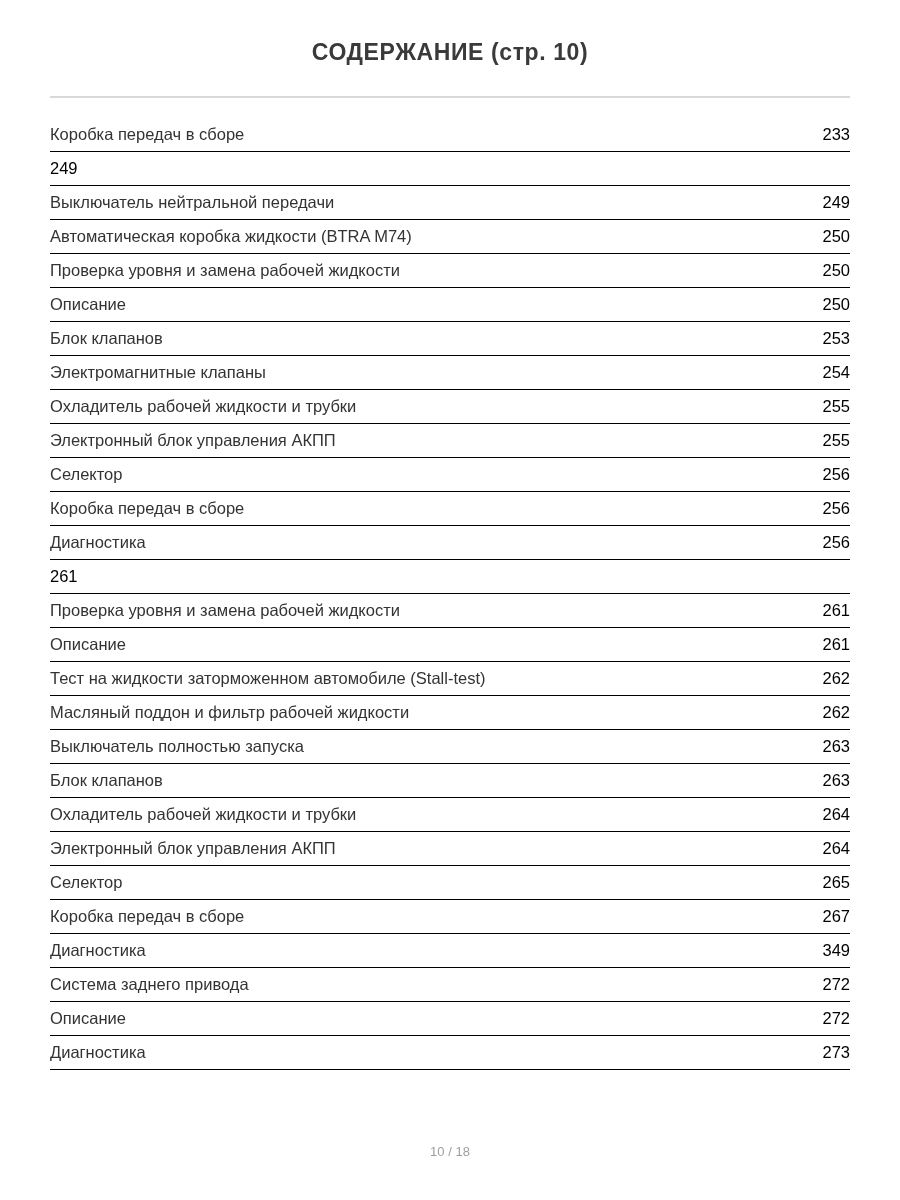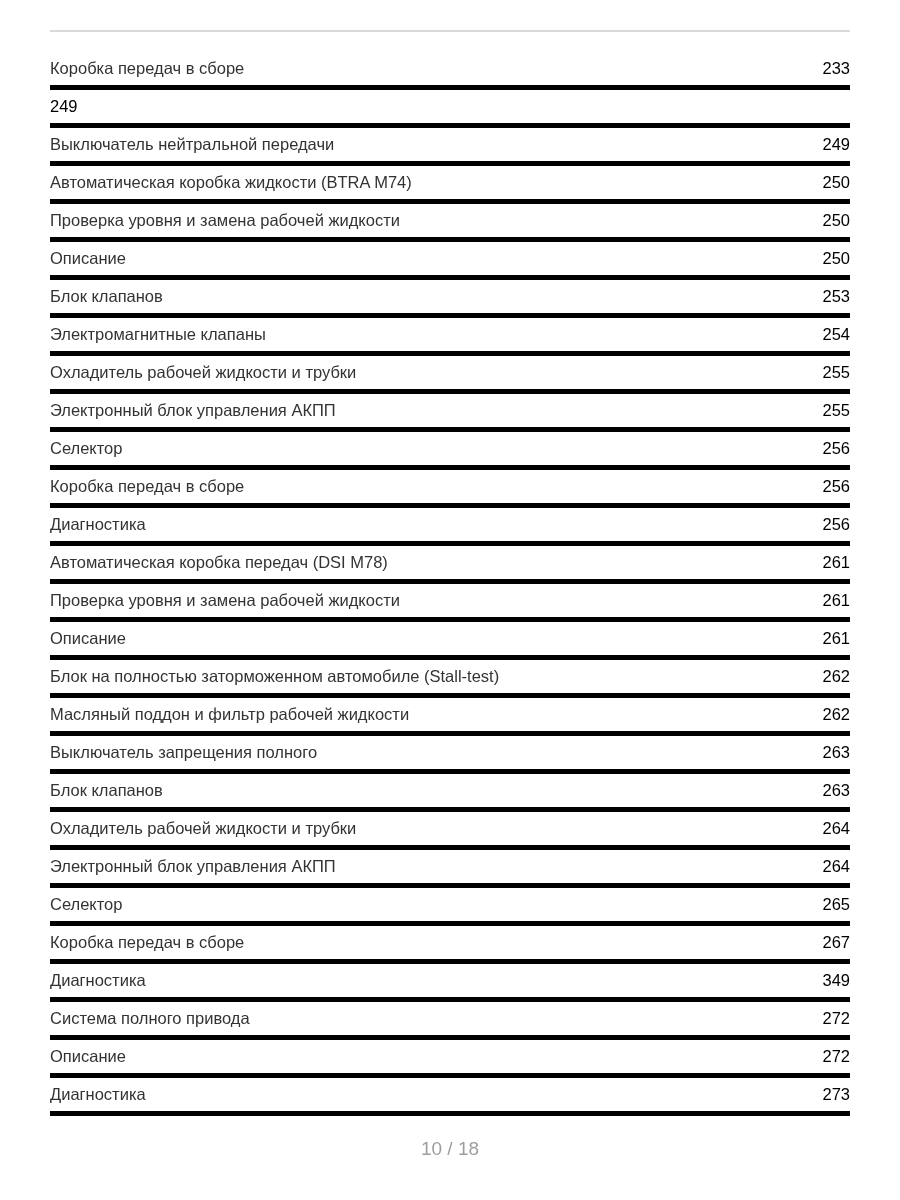--- a/index.html
+++ b/index.html
@@ -35,49 +35,50 @@
     margin-top: 30px;
   }
   .toc-list {
     margin-top: 20px;
   }
   .row {
     display: flex;
     justify-content: space-between;
     align-items: center;
     height: 33px;
-    border-bottom: 5px solid #000000;
+    border-bottom: 1px solid #000000;
     cursor: pointer;
   }
   .row-title {
     font-size: 16.5px;
     color: #333333;
     white-space: nowrap;
   }
   .row-page {
     font-size: 16.5px;
     color: #000000;
     white-space: nowrap;
   }
   .footer {
     position: absolute;
     left: 0;
     width: 900px;
     bottom: 40px;
     text-align: center;
   }
   .footer span {
-    font-size: 19px;
+    font-size: 13px;
     color: #9e9e9e;
   }
 </style>
 </head>
 <body>
 
 <div class="page">
+  <h1 class="title">СОДЕРЖАНИЕ (стр. 10)</h1>
   <div class="header-rule"></div>
   <div class="toc-list">
       <div class="row">
     <span class="row-title">Коробка передач в сборе</span>
     <span class="row-page">233</span>
   </div>
       <div class="row">
     <span class="row-page">249</span>
   </div>
       <div class="row">
@@ -118,41 +119,40 @@
   </div>
       <div class="row">
     <span class="row-title">Коробка передач в сборе</span>
     <span class="row-page">256</span>
   </div>
       <div class="row">
     <span class="row-title">Диагностика</span>
     <span class="row-page">256</span>
   </div>
       <div class="row">
-    <span class="row-title">Автоматическая коробка передач (DSI M78)</span>
     <span class="row-page">261</span>
   </div>
       <div class="row">
     <span class="row-title">Проверка уровня и замена рабочей жидкости</span>
     <span class="row-page">261</span>
   </div>
       <div class="row">
     <span class="row-title">Описание</span>
     <span class="row-page">261</span>
   </div>
       <div class="row">
-    <span class="row-title">Блок на полностью заторможенном автомобиле (Stall-test)</span>
+    <span class="row-title">Тест на жидкости заторможенном автомобиле (Stall-test)</span>
     <span class="row-page">262</span>
   </div>
       <div class="row">
     <span class="row-title">Масляный поддон и фильтр рабочей жидкости</span>
     <span class="row-page">262</span>
   </div>
       <div class="row">
-    <span class="row-title">Выключатель запрещения полного</span>
+    <span class="row-title">Выключатель полностью запуска</span>
     <span class="row-page">263</span>
   </div>
       <div class="row">
     <span class="row-title">Блок клапанов</span>
     <span class="row-page">263</span>
   </div>
       <div class="row">
     <span class="row-title">Охладитель рабочей жидкости и трубки</span>
     <span class="row-page">264</span>
   </div>
@@ -166,21 +166,21 @@
   </div>
       <div class="row">
     <span class="row-title">Коробка передач в сборе</span>
     <span class="row-page">267</span>
   </div>
       <div class="row">
     <span class="row-title">Диагностика</span>
     <span class="row-page">349</span>
   </div>
       <div class="row">
-    <span class="row-title">Система полного привода</span>
+    <span class="row-title">Система заднего привода</span>
     <span class="row-page">272</span>
   </div>
       <div class="row">
     <span class="row-title">Описание</span>
     <span class="row-page">272</span>
   </div>
       <div class="row">
     <span class="row-title">Диагностика</span>
     <span class="row-page">273</span>
   </div>

